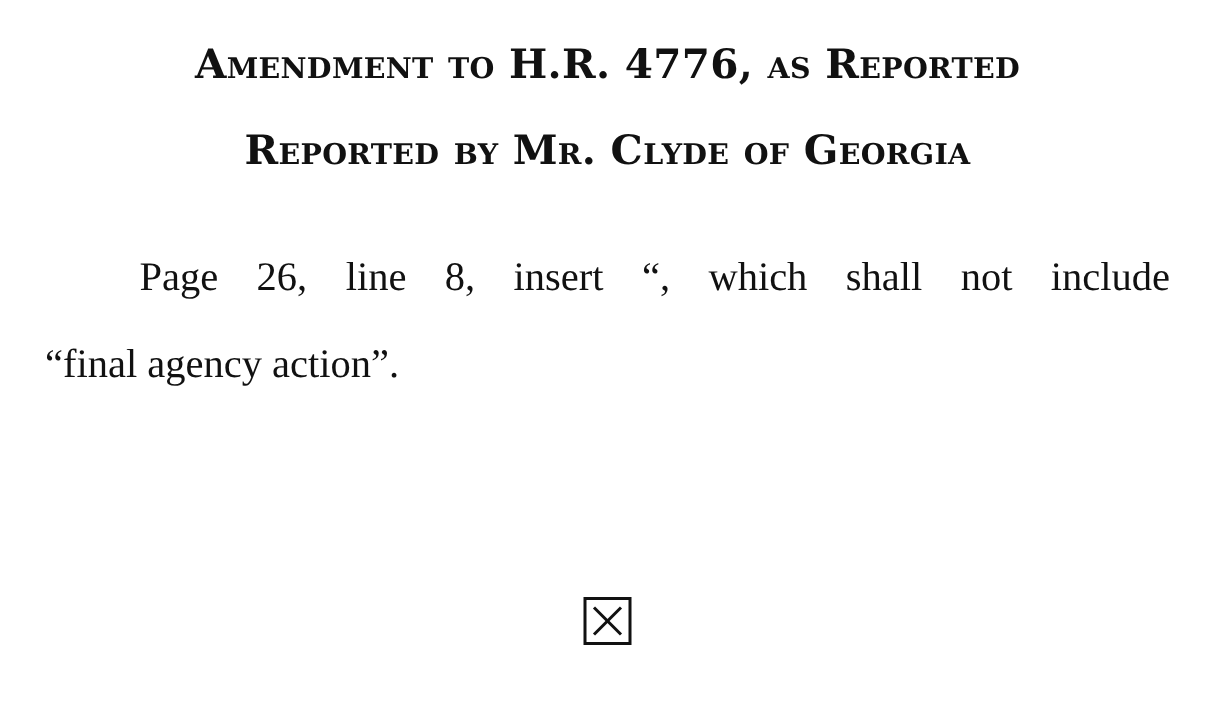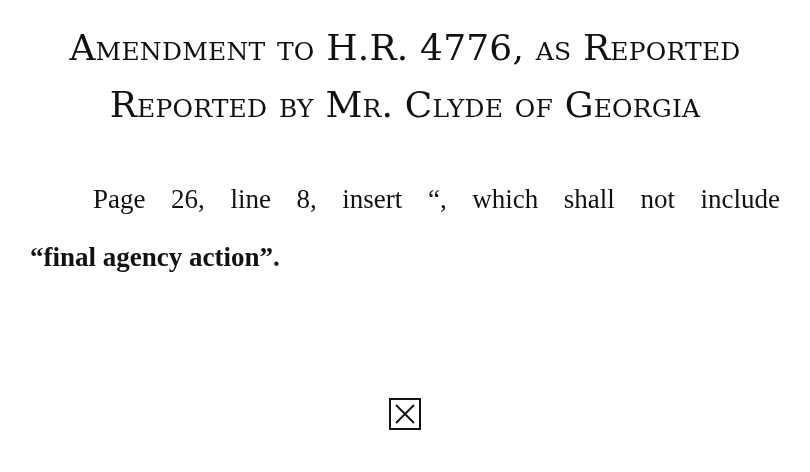--- a/index.html
+++ b/index.html
@@ -14,52 +14,51 @@
       overflow: hidden;
       color: #111111;
       font-family: "DejaVu Serif", "Liberation Serif", serif;
     }
     .heading {
       position: absolute;
       left: 0;
       width: 810px;
       text-align: center;
       font-family: "DejaVu Serif", "Liberation Serif", serif;
-      font-weight: normal;
+      font-weight: bold;
       font-variant: small-caps;
-      font-size: 36px;
+      font-size: 27px;
       letter-spacing: 0.2px;
       white-space: nowrap;
       line-height: 1;
     }
     .heading.line1 { top: 30px; }
     .heading.line2 { top: 87px; }
     .body-text {
       position: absolute;
       left: 30px;
       width: 750px;
-      top: 170px;
+      top: 155px;
       font-family: "Liberation Serif", "DejaVu Serif", serif;
       font-size: 27px;
       line-height: 58px;
       text-align: justify;
       text-align-last: left;
       text-indent: 63px;
       margin: 0;
       hyphens: manual;
     }
     .body-line {
       display: block;
       text-align: justify;
       text-align-last: justify;
       white-space: normal;
     }
     .body-line.last {
       text-align-last: left;
-      font-weight: bold;
     }
     .body-line.first {
       padding-left: 63px;
     }
     .body-text.lines {
       text-indent: 0;
     }
     .end-mark {
       position: absolute;
       left: 389px;

